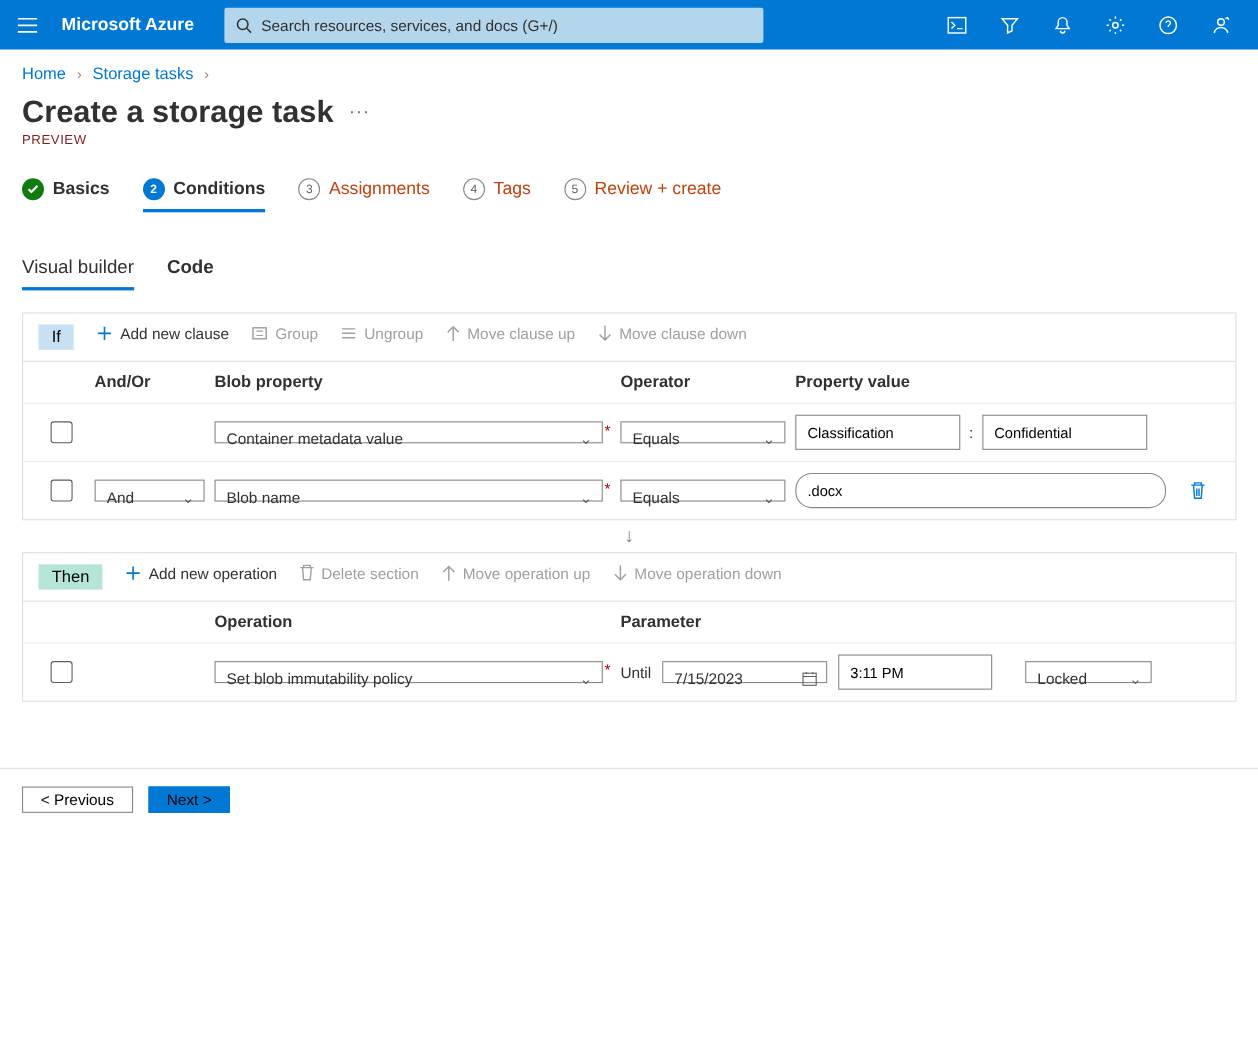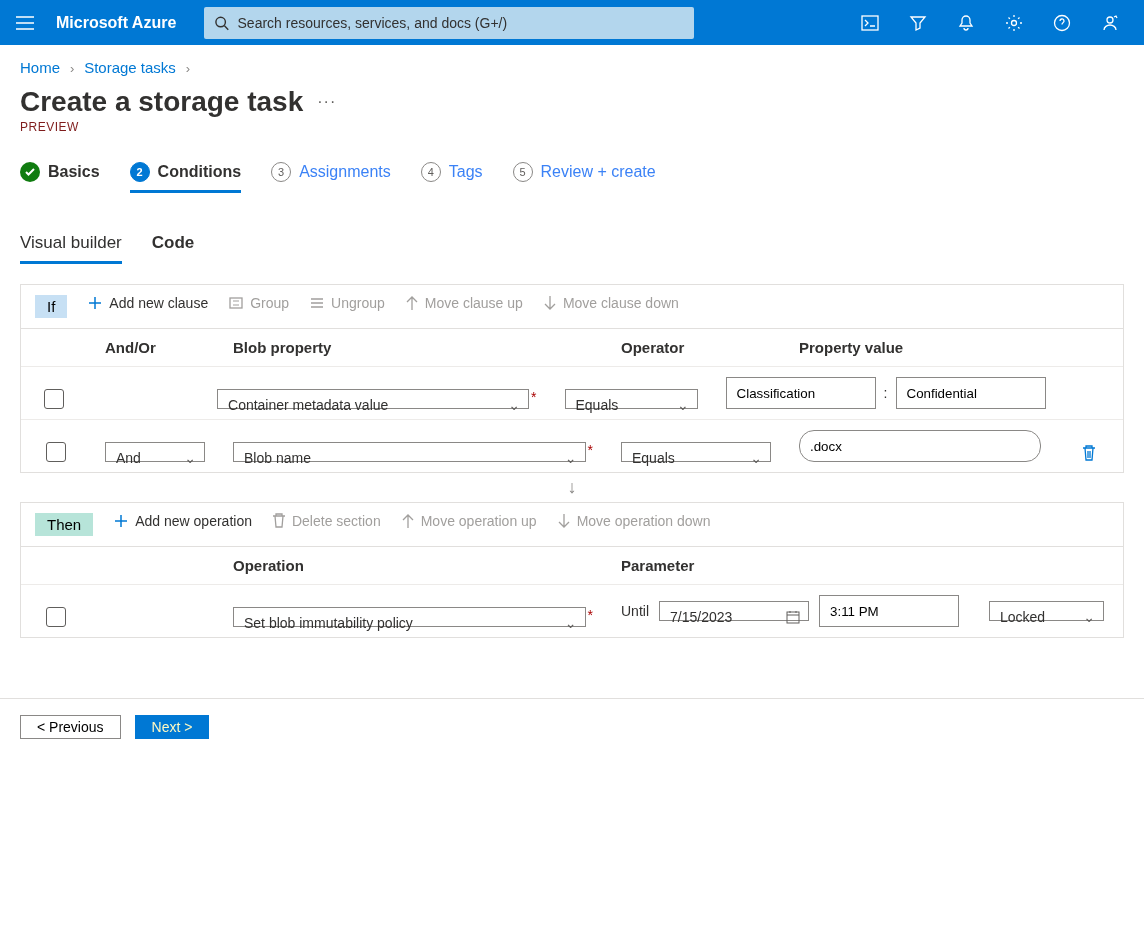--- a/index.html
+++ b/index.html
@@ -28,40 +28,40 @@
 .more { color: #605e5c; cursor: pointer; font-size: 16px; letter-spacing: 1px; }
 .subtitle { padding: 0 20px 20px; color: #7f1d1d; font-size: 12px; letter-spacing: 0.5px; }
 
 
 .steps { display: flex; align-items: center; gap: 30px; padding: 8px 20px 14px 20px; }
 .step { display: flex; align-items: center; gap: 8px; cursor: pointer; padding-bottom: 8px; border-bottom: 3px solid transparent; }
 .step.active { border-bottom-color: #0078d4; }
 .step-circle { width: 20px; height: 20px; border-radius: 50%; border: 1px solid #8a8886; display: flex; align-items: center; justify-content: center; font-size: 11px; color: #605e5c; }
 .step-circle.filled { background: #0078d4; border-color: #0078d4; color: #fff; font-weight: 600; }
 .step-check { background: #107c10; border: none; }
-.step-label { font-size: 16px; color: #3b82f6; }
+.step-label { font-size: 16px; color: #c2410c; }
 .step.active .step-label, .step.done .step-label { color: #323130; font-weight: 600; }
 
 
 .subtabs { display: flex; gap: 30px; padding: 26px 20px 0 20px; border-bottom: none; }
 .subtab { cursor: pointer; padding-bottom: 8px; border-bottom: 3px solid transparent; font-size: 17px; color: #323130; font-weight: bold; }
 .subtab.active { border-bottom-color: #0078d4; font-weight: 400; }
 
 
 .panel { margin: 20px 20px 0 20px; border: 1px solid #e1dfdd; }
 .toolbar { display: flex; align-items: flex-start; gap: 20px; padding: 10px 14px; border-bottom: 1px solid #e1dfdd; }
 .pill { padding: 3px 12px; font-size: 15px; }
 .pill.if { background: #c7e0f4; color: #000; }
 .pill.then { background: #b7e4d9; color: #000; }
 .tbtn { display: flex; align-items: center; gap: 6px; cursor: pointer; color: #323130; font-size: 14px; }
 .tbtn.dis { color: #a19f9d; cursor: default; }
 .tbtn svg { stroke: currentColor; fill: none; }
 
 
-.grid-head, .grid-row { display: flex; align-items: flex-end; padding: 10px 14px; gap: 28px; }
+.grid-head, .grid-row { display: flex; align-items: center; padding: 10px 14px; gap: 9px; }
 .grid-head { font-weight: 600; font-size: 15px; }
 .grid-row { border-top: 1px solid #edebe9; }
 .col-chk { width: 42px; display: flex; justify-content: center; }
 .col-ao { width: 100px; }
 .col-prop { width: 360px; }
 .col-op { width: 150px; }
 .col-val { flex: 1; display: flex; align-items: center; gap: 8px; }
 .col-del { width: 40px; display: flex; justify-content: center; }
 .col-param { flex: 1; display: flex; align-items: center; gap: 10px; }
 .chk { width: 20px; height: 20px; border: 1px solid #605e5c; border-radius: 3px; cursor: pointer; }
@@ -71,21 +71,21 @@
 .txt { border: 1px solid #8a8886; height: 32px; padding: 0 10px; background: #fff; }
 .colon { color: #323130; }
 
 
 .joinarrow { text-align: center; color: #8a8886; padding: 4px 0; font-size: 18px; }
 
 
 .spacer { height: 60px; }
 .footer { border-top: 1px solid #e1dfdd; padding: 16px 20px; display: flex; gap: 14px; }
 .btn { height: 24px; padding: 0 16px; border: 1px solid #8a8886; background: #fff; cursor: pointer; font-size: 14px; }
-.btn.primary { background: #0078d4; border-color: #0078d4; color: #fef9c3; }
+.btn.primary { background: #0078d4; border-color: #0078d4; color: #000000; }
 
 svg { display: block; }
 </style>
 </head>
 <body>
 
 <div class="topbar">
   <div class="hamburger">
     <svg width="18" height="14" viewBox="0 0 18 14">
         <path d="M0 1h18M0 7h18M0 13h18" stroke="#fff" stroke-width="1.5"></path>

